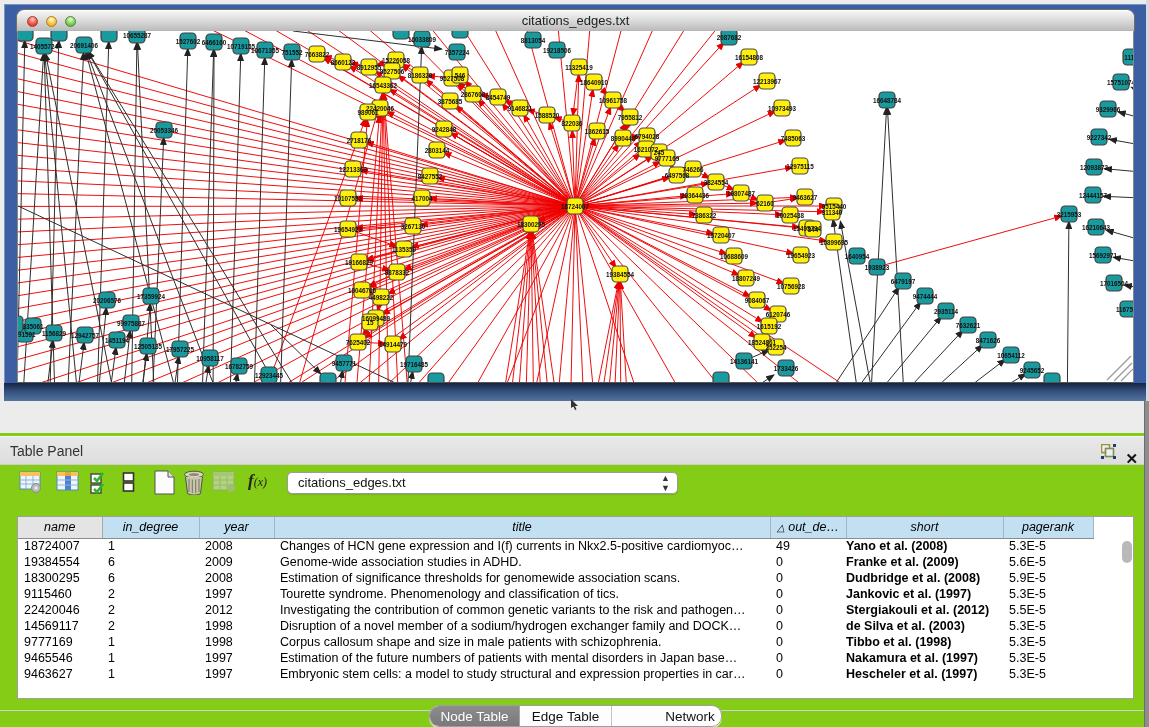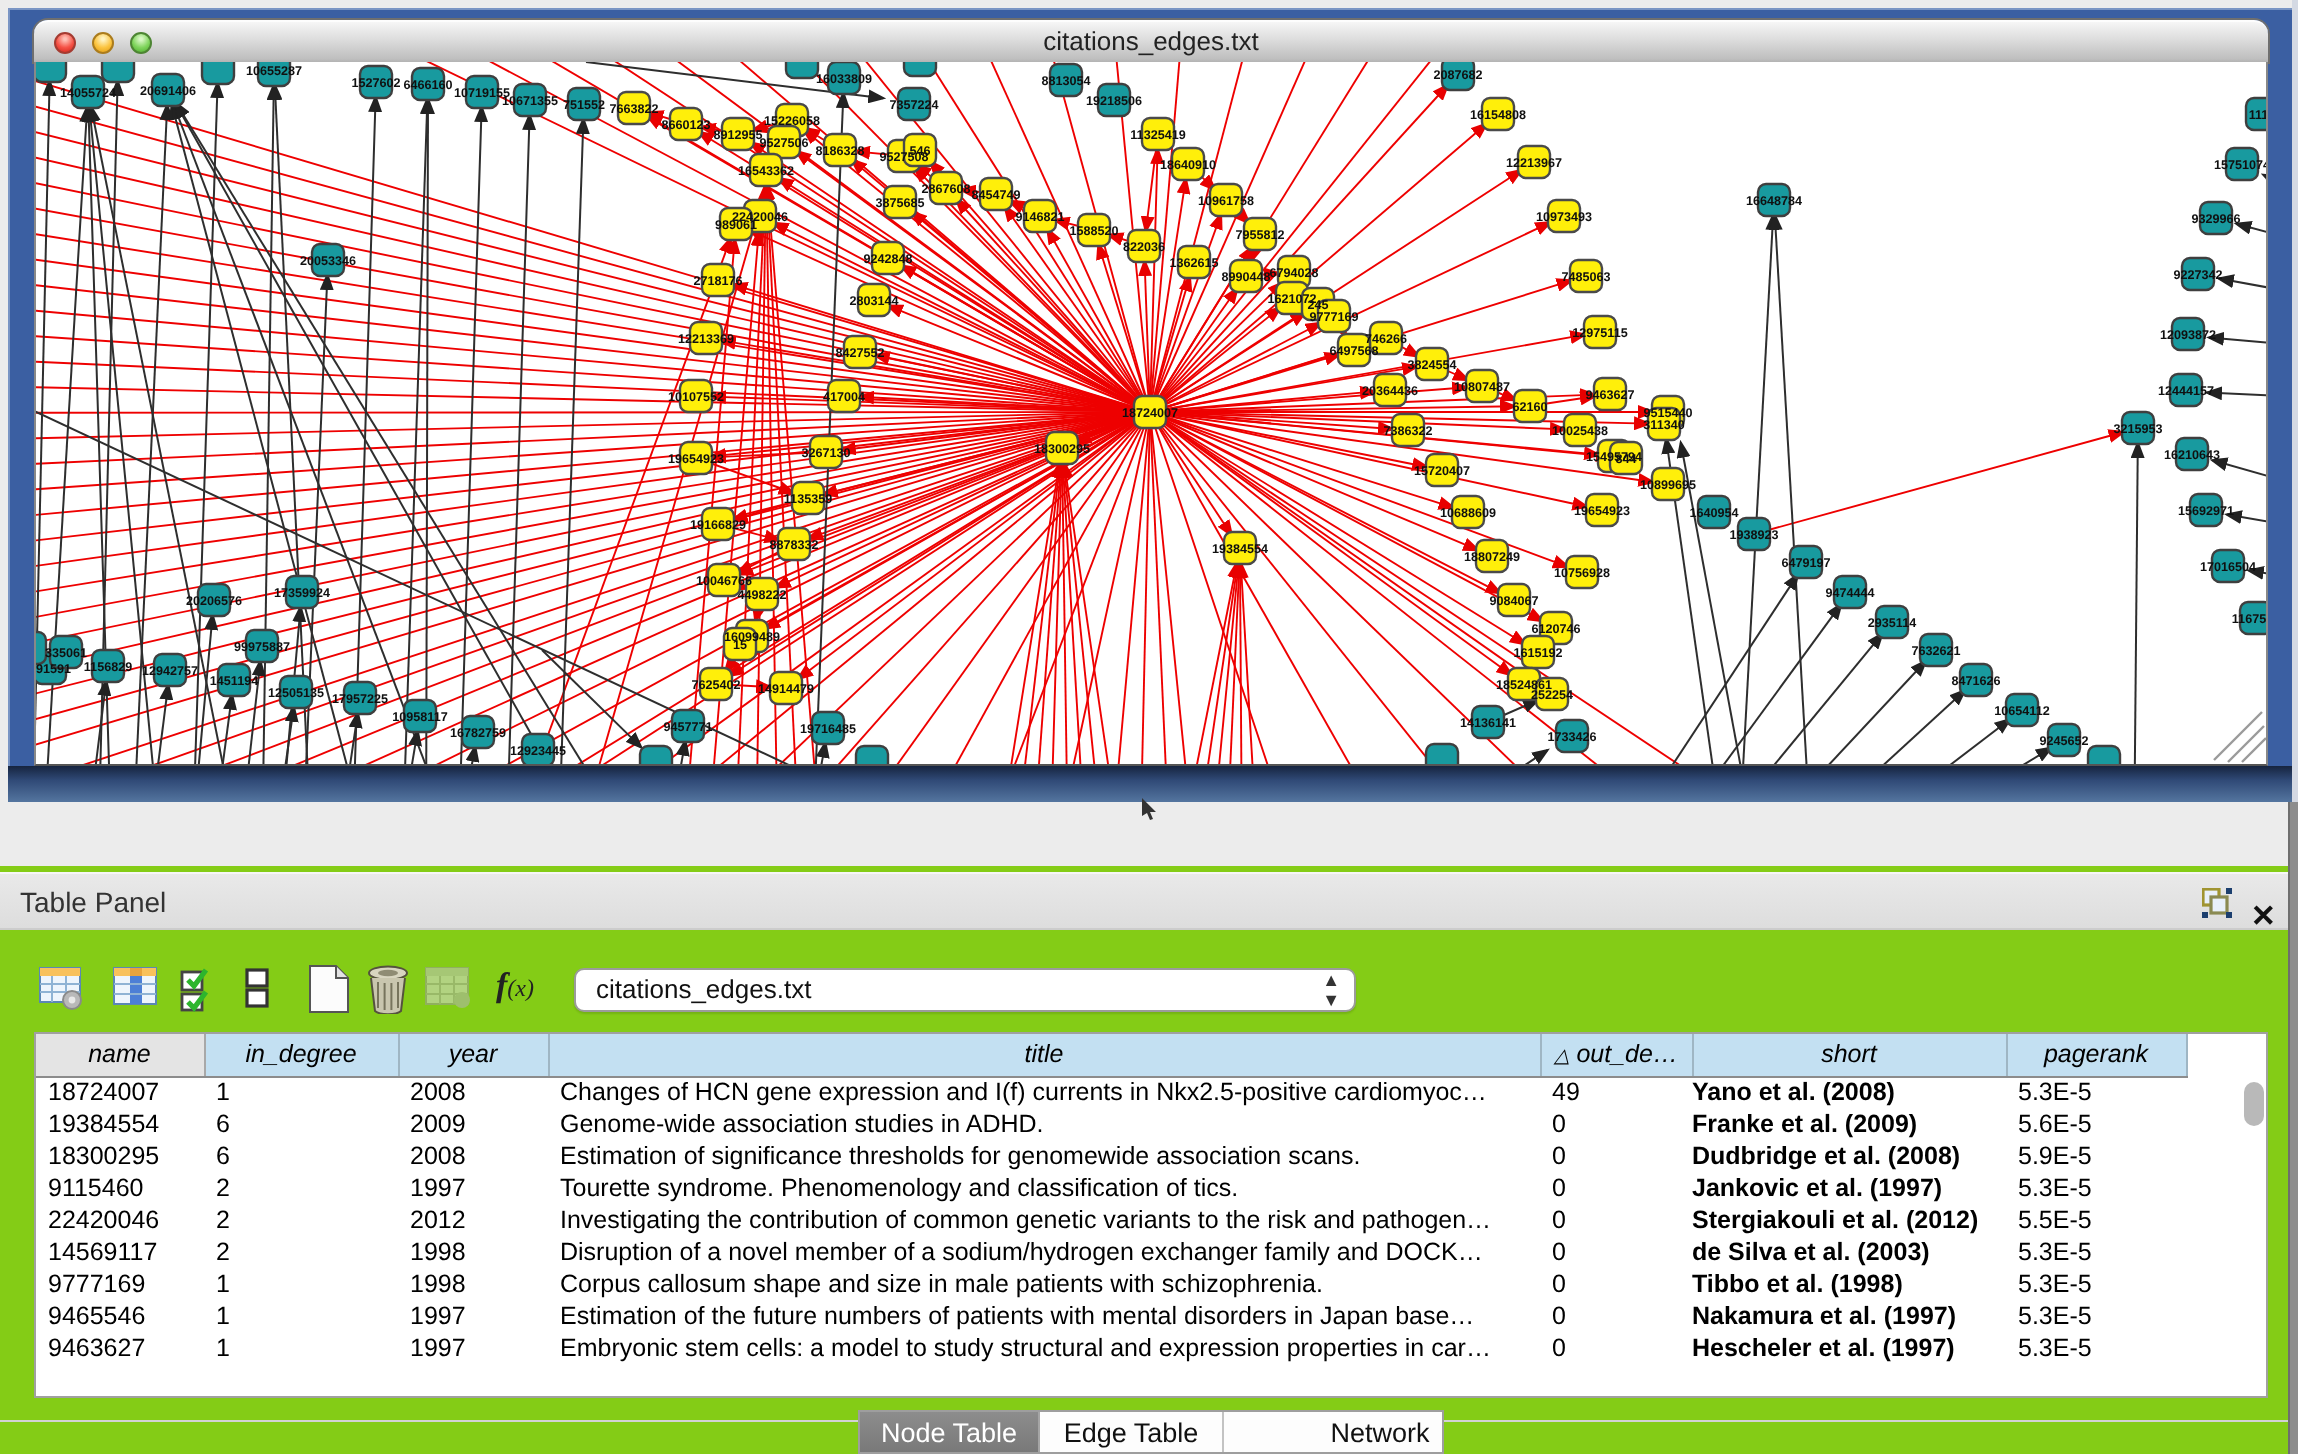--- a/index.html
+++ b/index.html
@@ -20,38 +20,38 @@
 #tly { left:29px; background:radial-gradient(circle at 50% 28%,#fff3c0 8%,#fbc440 55%,#e09a10); border:1px solid #ab7c1d;}
 #tlg { left:48px; background:radial-gradient(circle at 50% 28%,#d8f7c4 8%,#7fd45c 55%,#4cab2b); border:1px solid #4d8533;}
 #canvas { position:absolute; left:0; top:21px; width:1117px; height:352px; background:#fff;
   border-left:1px solid #888; border-right:1px solid #888; border-bottom:1px solid #555; overflow:hidden; }
 #panel { position:absolute; left:0; top:401px; width:1149px; height:326px; background:#84cc16;margin-top:32px; }
 #phead { position:absolute; left:0; top:3px; width:1149px; height:29px;
   background:linear-gradient(#e9e9e9,#dddddd); border-top:1px solid #f6f6f6; border-bottom:1px solid #cccccc;
   font-size:14px; color:#333; line-height:28px; padding-left:10px; }
 #float-ic { position:absolute; right:33px; top:7px; }
 #close-ic { position:absolute; right:11px; top:8px; font-size:15px; font-weight:bold; color:#111; }
-#toolbar { position:absolute; left:0; top:44px; width:1149px; height:34px; }
+#toolbar { position:absolute; left:0; top:32px; width:1149px; height:34px; }
 #combo { position:absolute; left:287px; top:7px; width:391px; height:22px; background:#fff;
   border:1px solid #9b9b9b; border-radius:5px; font-size:13px; color:#111;
   line-height:20px; padding-left:10px; box-shadow:0 1px 1px rgba(0,0,0,.12); }
 #combo .arr { position:absolute; right:7px; top:0; font-size:9px; line-height:10px; color:#333; text-align:center; }
 #tablewrap { position:absolute; left:17px; top:83px; width:1117px; height:183px;
   background:#fff; border:1px solid #a0a0a0; overflow:hidden; }
 table { border-collapse:collapse; table-layout:fixed; width:1075px; font-size:12.5px; }
 th { height:21px; font-weight:normal; text-align:center; color:#000;
   border-right:1px solid #9fb6c4; border-bottom:1px solid #8c8c8c; overflow:hidden; white-space:nowrap;font-style:italic; }
 .hblue { background:#c3e0f2; }
 .hgray { background:#e4e4e4; border-right:1px solid #a8a8a8; }
 td { height:16px; padding:0 0 0 6px; color:#000; white-space:nowrap; overflow:hidden; }
 td.ctr { text-align:left; padding:0;font-weight:bold; }
 .tri { font-size:10px; }
 #vscroll { position:absolute; left:1104px; top:24px; width:10px; height:22px; background:#b9b9b9; border-radius:5px; }
 #tabs { position:absolute; left:429px; top:272px; width:293px; height:22px;
-  border:1px solid #9e9e9e; border-radius:0; background:#fdfdfd; overflow:hidden;
+  border:1px solid #9e9e9e; border-radius:10px; background:#fdfdfd; overflow:hidden;
   font-size:13.5px; line-height:21px; text-align:center; box-shadow:0 1px 0 rgba(255,255,255,.8); }
 #tabs div { float:left; height:22px; }
 #tab1 { width:89px; background:linear-gradient(#8d8d8d,#777); color:#fff; }
 #tab2 { width:92px; color:#111; border-left:1px solid #a5a5a5; }
 #tab3 { width:109px; color:#111; border-left:1px solid #c3c3c3;padding-left:48px; }
 #hrline { position:absolute; left:0; top:277px; width:1149px; height:1px; background:#d2d2d2; }
 #status { position:absolute; right:36px; top:306px; font-size:18px; color:#111; }
 #memdot { position:absolute; right:14px; top:305px; width:14px; height:14px; border-radius:50%;
   background:#2ec431; border:1.5px solid #215e22; }
 #rstrip { position:absolute; right:0; top:401px; width:5px; height:326px; background:#8d8d8d; border-left:1px solid #6e6e6e; }

